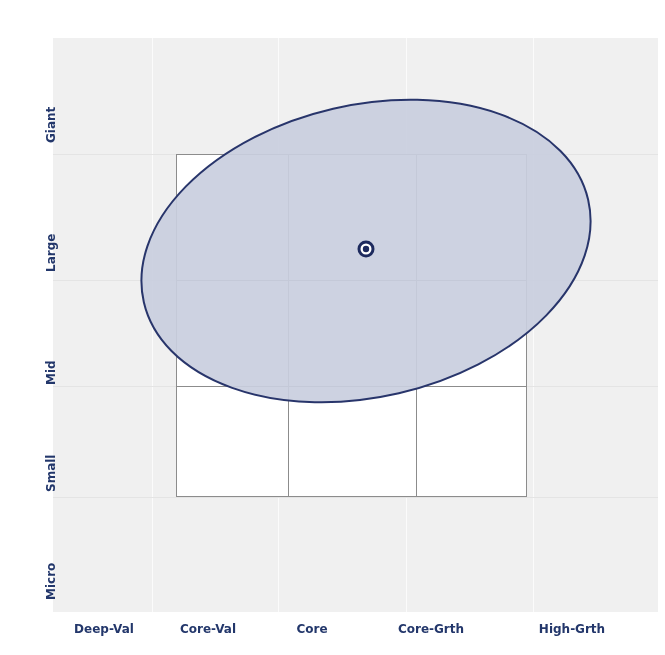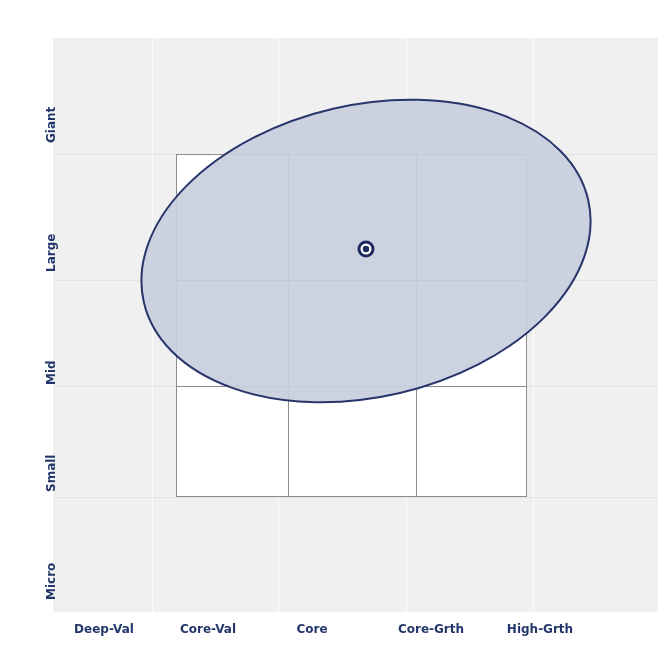--- a/index.html
+++ b/index.html
@@ -151,15 +151,15 @@
   <div class="y-axis-label" style="left:44px; top:143px;">Giant</div>
   <div class="y-axis-label" style="left:44px; top:272px;">Large</div>
   <div class="y-axis-label" style="left:44px; top:385px;">Mid</div>
   <div class="y-axis-label" style="left:44px; top:492px;">Small</div>
   <div class="y-axis-label" style="left:44px; top:600px;">Micro</div>
 
   <div class="x-axis-label" style="left:104px;">Deep-Val</div>
   <div class="x-axis-label" style="left:208px;">Core-Val</div>
   <div class="x-axis-label" style="left:312px;">Core</div>
   <div class="x-axis-label" style="left:431px;">Core-Grth</div>
-  <div class="x-axis-label" style="left:540px;">High-Grth</div>
+  <div class="x-axis-label" style="left:572px;">High-Grth</div>
 
 </div>
 
 </body></html>

